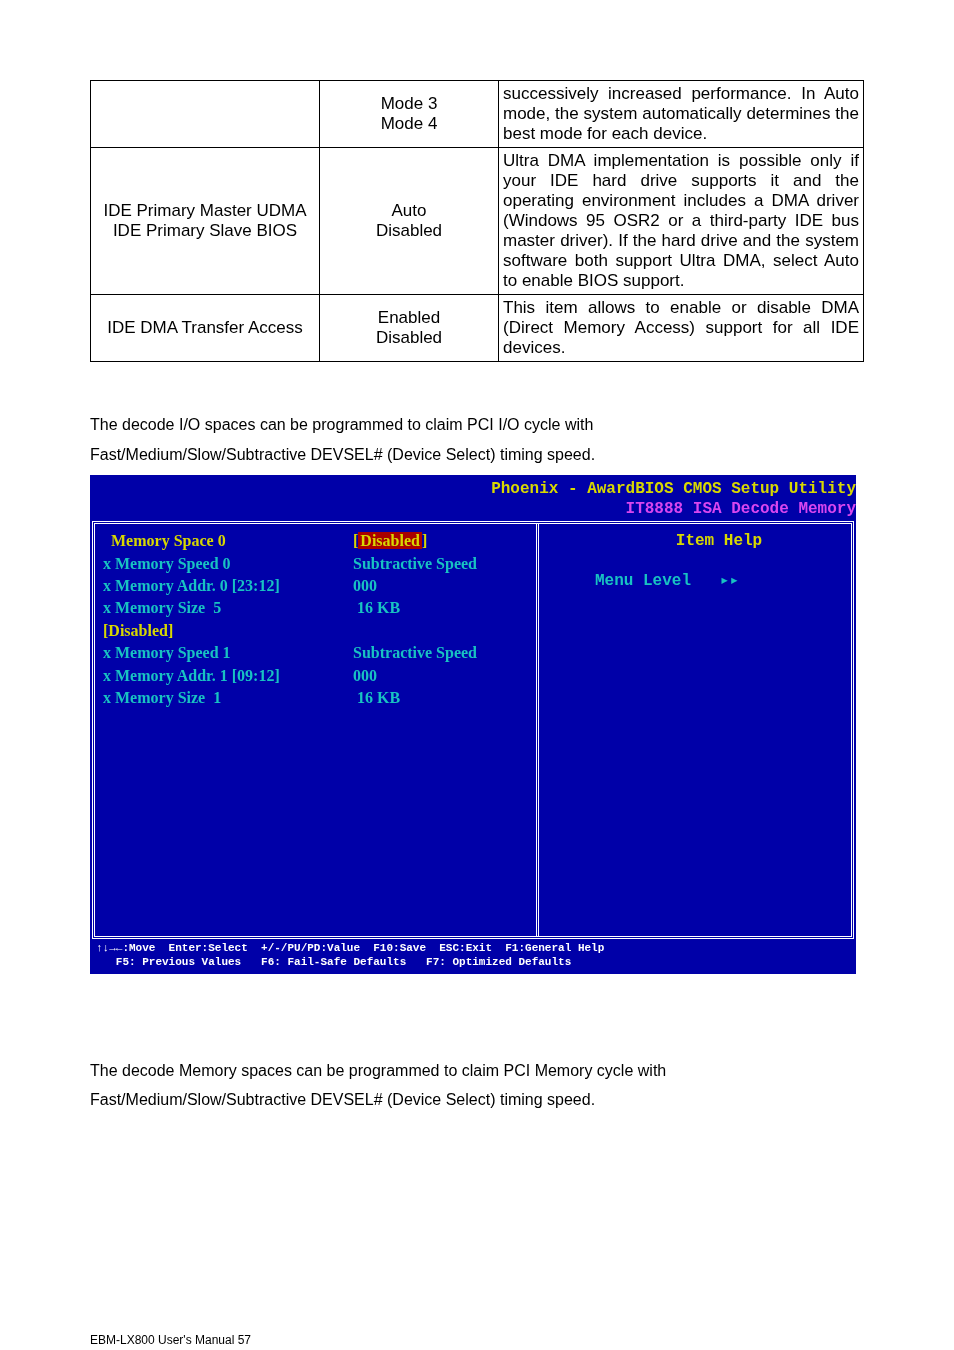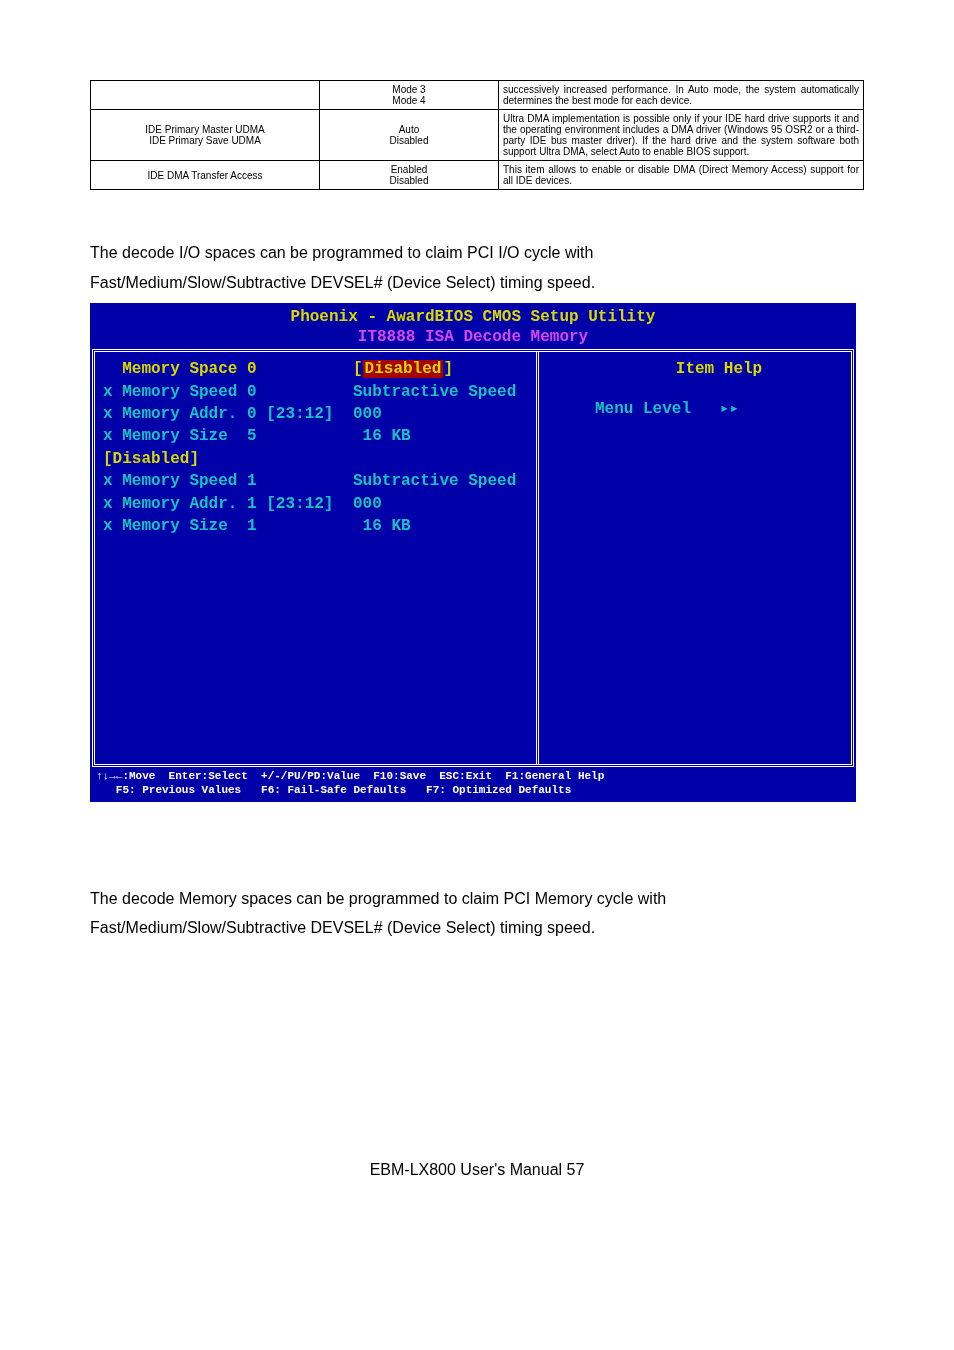--- a/index.html
+++ b/index.html
@@ -11,21 +11,21 @@
     width: 954px;
   }
   .page {
     padding: 80px 90px 40px 90px;
     box-sizing: border-box;
     width: 954px;
   }
   table.spec {
     border-collapse: collapse;
     width: 100%;
-    font-size: 10px;
+    font-size: 17px;
     margin-bottom: 50px;
   }
   table.spec td {
     border: 1px solid #000;
     padding: 3px 4px;
     vertical-align: middle;
   }
   table.spec td.c1 {
     width: 220px;
     text-align: center;
@@ -50,38 +50,39 @@
     color: #fff;
     font-family: "Courier New", monospace;
     font-size: 16px;
     font-weight: bold;
     width: 766px;
     margin: 8px 0 0 0;
     position: relative;
     box-sizing: border-box;
   }
   .bios .title {
-    text-align: center;
+    text-align: right;
     padding: 4px 0 2px 0;
     line-height: 1.25;
   }
   .bios .title .t1 { color: #d8d800; }
   .bios .title .t2 { color: #d946ef; }
   .bios .boxwrap {
     display: flex;
     border: 3px double #fff;
     border-left: 3px double #fff;
     border-right: 3px double #fff;
     margin: 0 2px;
   }
   .bios .left {
     flex: 1;
     padding: 6px 16px 6px 8px;
     min-height: 400px;
     border-right: 3px double #fff;
+    font-family: Liberation Serif, serif;
   }
   .bios .right {
     width: 248px;
     padding: 6px 8px;
     margin-left: 48px;
   }
   .bios .row {
     display: flex;
     line-height: 1.4;
     white-space: pre;
@@ -107,22 +108,22 @@
   .bios .right .menulvl {
     color: #18c2c2;
     white-space: pre;
   }
 
   .after {
     margin-top: 84px;
   }
 
   .pagefooter {
-    text-align: center;
-    font-size: 16px;
+    text-align: left;
+    font-size: 12px;
     margin-top: 220px;
   }
 </style>
 </head>
 <body>
 
 <div class="page">
 
   <table class="spec">
     <tbody>
@@ -130,21 +131,21 @@
       <td class="c1"></td>
       <td class="c2">
         <span>Mode 3</span><br>
         <span>Mode 4</span>
       </td>
       <td class="c3">successively increased performance. In Auto mode, the system automatically determines the best mode for each device.</td>
     </tr>
     <tr>
       <td class="c1">
         <span>IDE Primary Master UDMA</span><br>
-        <span>IDE Primary Save UDMA</span>
+        <span>IDE Primary Slave BIOS</span>
       </td>
       <td class="c2">
         <span>Auto</span><br>
         <span>Disabled</span>
       </td>
       <td class="c3">Ultra DMA implementation is possible only if your IDE hard drive supports it and the operating environment includes a DMA driver (Windows 95 OSR2 or a third-party IDE bus master driver). If the hard drive and the system software both support Ultra DMA, select Auto to enable BIOS support.</td>
     </tr>
     <tr>
       <td class="c1">IDE DMA Transfer Access</td>
       <td class="c2">
@@ -165,21 +166,21 @@
       <span class="t2">IT8888 ISA Decode Memory</span>
     </div>
     <div class="boxwrap">
       <div class="left">
         <div class="row"><span class="lbl yellow">  Memory Space 0</span><span class="val"><span class="yellow">[</span><span class="redbg">Disabled</span><span class="yellow">]</span></span></div>
         <div class="row"><span class="lbl cyan">x Memory Speed 0</span><span class="val cyan">Subtractive Speed</span></div>
         <div class="row"><span class="lbl cyan">x Memory Addr. 0 [23:12]</span><span class="val cyan">000</span></div>
         <div class="row"><span class="lbl cyan">x Memory Size  5</span><span class="val cyan"> 16 KB</span></div>
         <div class="row"><span class="val yellow">[Disabled]</span></div>
         <div class="row"><span class="lbl cyan">x Memory Speed 1</span><span class="val cyan">Subtractive Speed</span></div>
-        <div class="row"><span class="lbl cyan">x Memory Addr. 1 [23:12]</span><span class="val cyan">000</span></div>
+        <div class="row"><span class="lbl cyan">x Memory Addr. 1 [09:12]</span><span class="val cyan">000</span></div>
         <div class="row"><span class="lbl cyan">x Memory Size  1</span><span class="val cyan"> 16 KB</span></div>
       </div>
       <div class="right">
         <div class="help">Item Help</div>
         <div class="menulvl">Menu Level   ▸▸</div>
       </div>
     </div>
     <div class="footer"><span class="white">↑↓→←:Move  Enter:Select  +/-/PU/PD:Value  F10:Save  ESC:Exit  F1:General Help</span>
 <span class="white">   F5: Previous Values   F6: Fail-Safe Defaults   F7: Optimized Defaults</span></div>
   </div>

